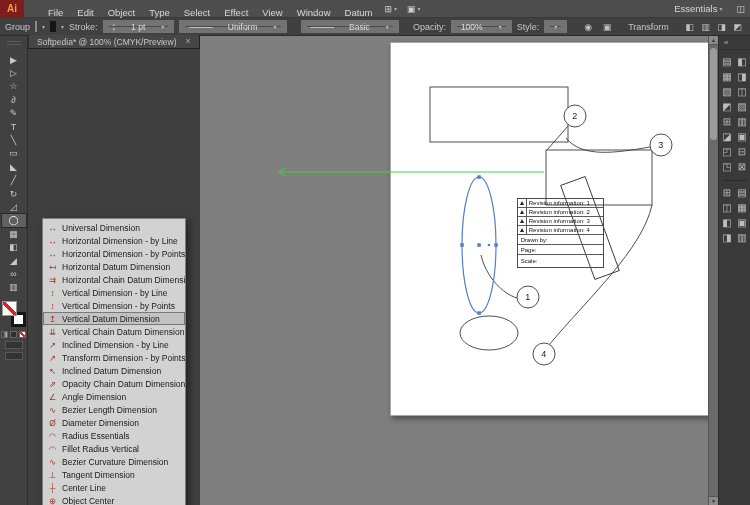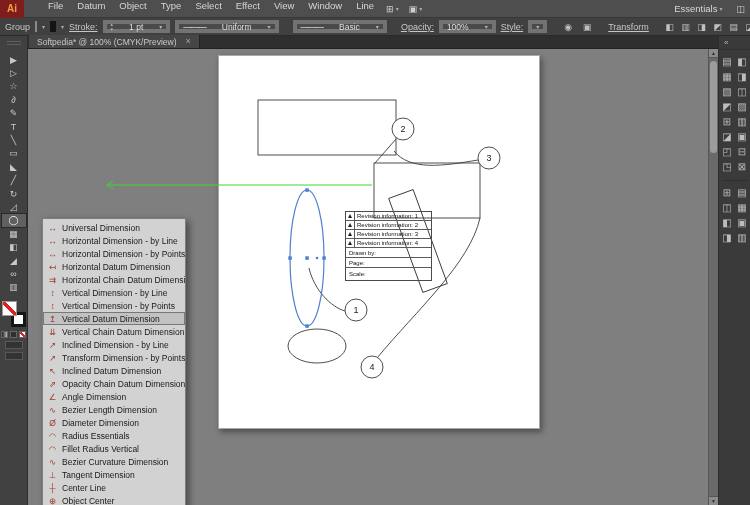--- a/index.html
+++ b/index.html
@@ -5,32 +5,32 @@
   *{box-sizing:border-box;margin:0;padding:0}
   html,body{width:750px;height:505px;overflow:hidden;background:#3f3f3f;
     font-family:"Liberation Sans",sans-serif;-webkit-font-smoothing:antialiased}
   .app{position:relative;width:750px;height:505px;display:flex;flex-direction:column}
 
   
   .menubar{height:18px;background:#4e4e4e;border-bottom:1px solid #383838;
     display:flex;align-items:center;color:#d6d6d6;font-size:9.5px}
   .ai-logo{width:24px;height:26px;background:#7f1d1d;color:#e8a33d;font-weight:bold;
     font-size:10px;display:flex;align-items:center;justify-content:center;margin-right:17px}
-  .menu-item{padding:0 7px;height:18px;display:flex;align-items:flex-start;cursor:default}
+  .menu-item{padding:0 7px;height:18px;display:flex;align-items:flex-end;cursor:default}
   .mb-iconbtn{display:flex;align-items:center;gap:2px;padding:0 5px;color:#cfcfcf;font-size:9px}
   .mb-iconbtn .arrow{font-size:6px;color:#aaa}
   .spacer{flex:1}
   .workspace{display:flex;align-items:center;gap:2px;padding:0 9px}
   .workspace .arrow{font-size:6px;color:#aaa}
 
   
   .controlbar{height:18px;background:#404040;border-bottom:1px solid #2a2a2a;display:flex;
     align-items:center;color:#c6c6c6;font-size:9px;gap:5px;padding:0 5px;white-space:nowrap}
-  .cb-link{text-decoration:underline}
-  .dd{background:#4a4a4a;border:4px solid #737373;height:13px;display:flex;align-items:center;
+  .cb-link{}
+  .dd{background:#4a4a4a;border:6px solid #737373;height:13px;display:flex;align-items:center;
     padding:0 4px;gap:16px;font-size:8.5px;color:#dedede}
   .dd .arrow{font-size:6px;color:#b5b5b5}
   .dd .line{letter-spacing:-1px;color:#e8e8e8}
   .stepper{display:flex;flex-direction:column;font-size:5px;line-height:5px;color:#b5b5b5}
   .vsep{width:1px;height:14px;background:#2e2e2e;margin:0 2px}
   .swatch-fill-sm{width:11px;height:11px;border:1px solid #8a8a8a;
     background:linear-gradient(45deg,#fff 42%,#d22 42%,#d22 58%,#fff 58%)}
   .swatch-stroke-sm{width:11px;height:11px;border:3px solid #141414;background:#fff}
   .tinyarrow{font-size:6px;color:#aaa}
   .icon-btn{min-width:14px;height:14px;display:flex;align-items:center;justify-content:center;
@@ -51,21 +51,21 @@
   .fs-fill{position:absolute;left:0;top:0;width:15px;height:15px;border:1px solid #9a9a9a;z-index:2;
     background:linear-gradient(45deg,#fff 42%,#d22 42%,#d22 58%,#fff 58%)}
   .fs-stroke{position:absolute;right:0;bottom:0;width:15px;height:15px;border:3px solid #161616;background:#fff}
   .mini-row{display:flex;gap:2px;margin-top:4px}
   .mini{width:7px;height:7px;border:1px solid #666;background:#2f2f2f}
   .mini.grad{background:linear-gradient(90deg,#222,#bbb)}
   .mini.none{background:linear-gradient(45deg,#fff 38%,#d22 38%,#d22 62%,#fff 62%)}
   .mode-btn{width:18px;height:8px;background:#333;border:1px solid #585858;margin-top:3px}
 
   
-  .center{flex:1;display:flex;flex-direction:column;min-width:0}
+  .center{flex:1;display:flex;flex-direction:row;min-width:0}
   .tabbar{height:13px;background:#2f2f2f;border-bottom:1px solid #222;display:flex;align-items:flex-end}
   .tab{height:13px;background:#464646;color:#c9c9c9;font-size:8.5px;display:flex;align-items:center;
     gap:9px;padding:0 8px;border-right:1px solid #222;margin-left:1px}
   .tab-close{font-size:9px;color:#a8a8a8;line-height:9px}
 
   .canvas{flex:1;position:relative;background:#7f7f7f;overflow:hidden}
   .artboard{position:absolute;left:190px;top:6px;width:322px;height:374px;background:#fff;
     border:1px solid #a8a8a8;box-shadow:2px 3px 6px rgba(0,0,0,.4)}
   svg.art{position:absolute;left:0;top:0}
   .callout{position:absolute;width:22px;height:22px;text-align:center;line-height:22px;
@@ -120,49 +120,49 @@
 
   <div class="menubar">
     <div class="ai-logo">Ai</div>
     <div style="display:flex">
 
         <div class="menu-item">
           <span>File</span>
         </div>
 
         <div class="menu-item">
+          <span>Edit</span>
+        </div>
+
+        <div class="menu-item">
+          <span>Object</span>
+        </div>
+
+        <div class="menu-item">
+          <span>Type</span>
+        </div>
+
+        <div class="menu-item">
+          <span>Select</span>
+        </div>
+
+        <div class="menu-item">
+          <span>Effect</span>
+        </div>
+
+        <div class="menu-item">
+          <span>View</span>
+        </div>
+
+        <div class="menu-item">
+          <span>Window</span>
+        </div>
+
+        <div class="menu-item">
           <span>Datum</span>
-        </div>
-
-        <div class="menu-item">
-          <span>Object</span>
-        </div>
-
-        <div class="menu-item">
-          <span>Type</span>
-        </div>
-
-        <div class="menu-item">
-          <span>Select</span>
-        </div>
-
-        <div class="menu-item">
-          <span>Effect</span>
-        </div>
-
-        <div class="menu-item">
-          <span>View</span>
-        </div>
-
-        <div class="menu-item">
-          <span>Window</span>
-        </div>
-
-        <div class="menu-item">
-          <span>Line</span>
         </div>
       </div>
     <div class="mb-iconbtn">
       <span>⊞</span>
       <span class="arrow">▾</span>
     </div>
     <div class="mb-iconbtn">
       <span>▣</span>
       <span class="arrow">▾</span>
     </div>

